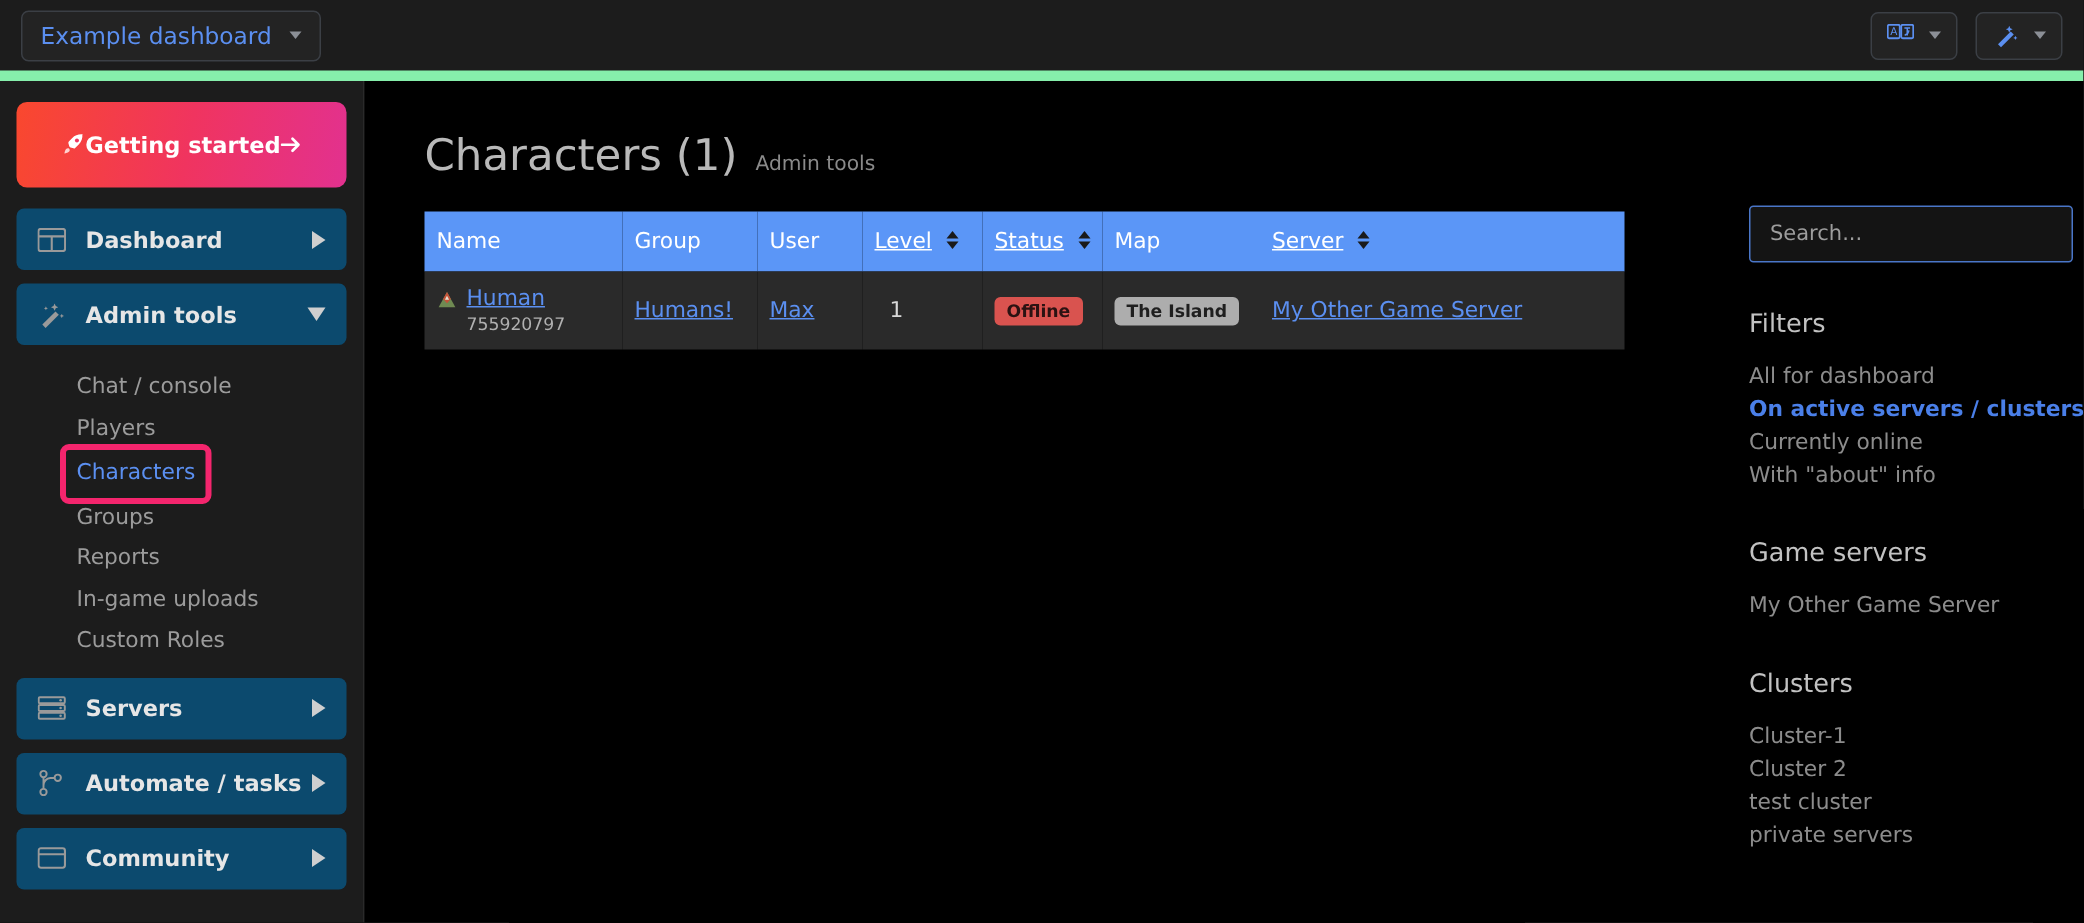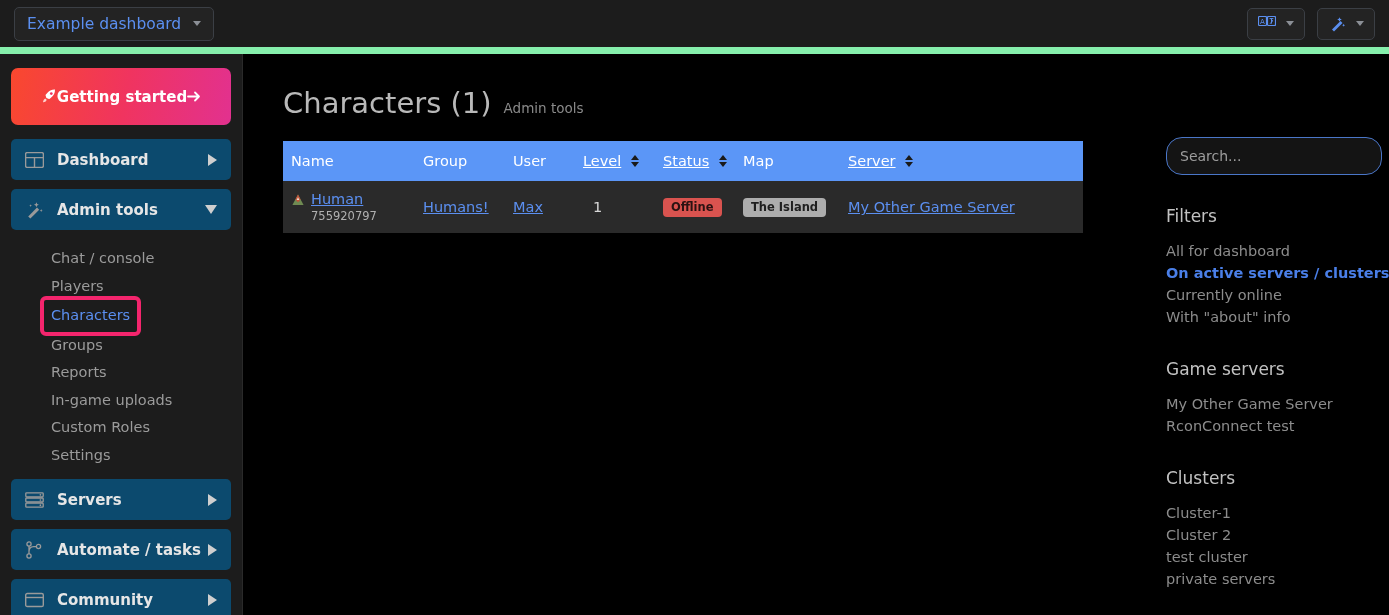--- a/index.html
+++ b/index.html
@@ -119,21 +119,21 @@
   }
   .badge-offline { background: #d9534f; color: #2b1212; }
   .badge-map { background: #adadad; color: #1f1f1f; }
 
   
   .rightpanel {
     position: absolute; top: 54px; right: 0; width: 254px; height: 561px;
     padding: 83px 31px 0 31px;
   }
   .search-input {
-    width: 216px; height: 38px; border-radius: 16px;
+    width: 216px; height: 38px; border-radius: 3px;
     background: #141414; border: 1px solid #4a76c8;
     color: #cfcfcf; font-size: 14px; padding: 0 13px;
     font-family: "DejaVu Sans", "Liberation Sans", sans-serif;
     outline: none;
   }
   .search-input::placeholder { color: #9d9d9d; }
   .rp-heading {
     font-size: 17px; color: #c2c2c2; font-weight: normal;
     margin: 31px 0 14px 0;
   }
@@ -212,21 +212,20 @@
     <div class="subnav-item">Players</div>
     <div class="subnav-item active">
       <span class="hl-box">
         <span>Characters</span>
       </span>
     </div>
     <div class="subnav-item">Groups</div>
     <div class="subnav-item">Reports</div>
     <div class="subnav-item">In-game uploads</div>
     <div class="subnav-item">Custom Roles</div>
-    <div class="subnav-item">Settings</div>
   </div>
 
   <div class="nav-group">
     <span class="ng-icon">
       <svg width="19" height="16" viewBox="0 0 19 16">
         <rect x="0.8" y="0.8" width="17.4" height="4" rx="0.8" fill="none" stroke="#9a9a9a" stroke-width="1.3"></rect>
         <rect x="0.8" y="6" width="17.4" height="4" rx="0.8" fill="none" stroke="#9a9a9a" stroke-width="1.3"></rect>
         <rect x="0.8" y="11.2" width="17.4" height="4" rx="0.8" fill="none" stroke="#9a9a9a" stroke-width="1.3"></rect>
         <circle cx="15.4" cy="2.8" r="0.85" fill="#9a9a9a"></circle>
         <circle cx="15.4" cy="8" r="0.85" fill="#9a9a9a"></circle>
@@ -348,20 +347,19 @@
   <input class="search-input" type="text" placeholder="Search..." style="">
 
   <h2 class="rp-heading">Filters</h2>
   <div class="rp-item">All for dashboard</div>
   <div class="rp-item active">On active servers / clusters</div>
   <div class="rp-item">Currently online</div>
   <div class="rp-item">With "about" info</div>
 
   <h2 class="rp-heading">Game servers</h2>
   <div class="rp-item">My Other Game Server</div>
-  <div class="rp-item">RconConnect test</div>
 
   <h2 class="rp-heading">Clusters</h2>
   <div class="rp-item">Cluster-1</div>
   <div class="rp-item">Cluster 2</div>
   <div class="rp-item">test cluster</div>
   <div class="rp-item">private servers</div>
 </div>
 
 </body></html>

